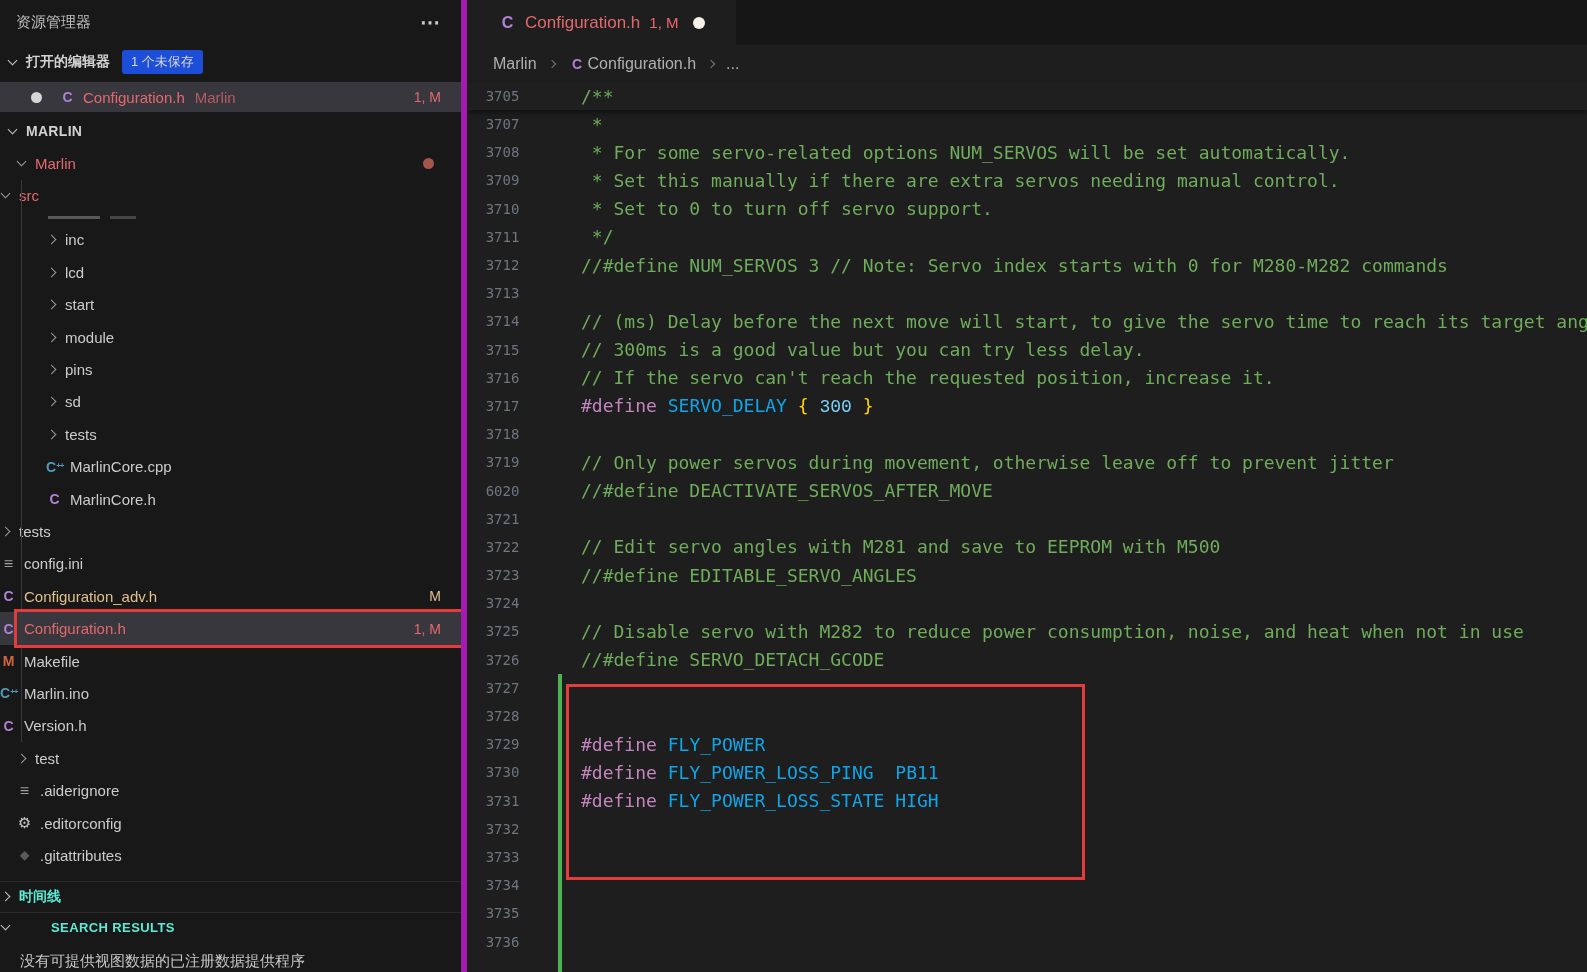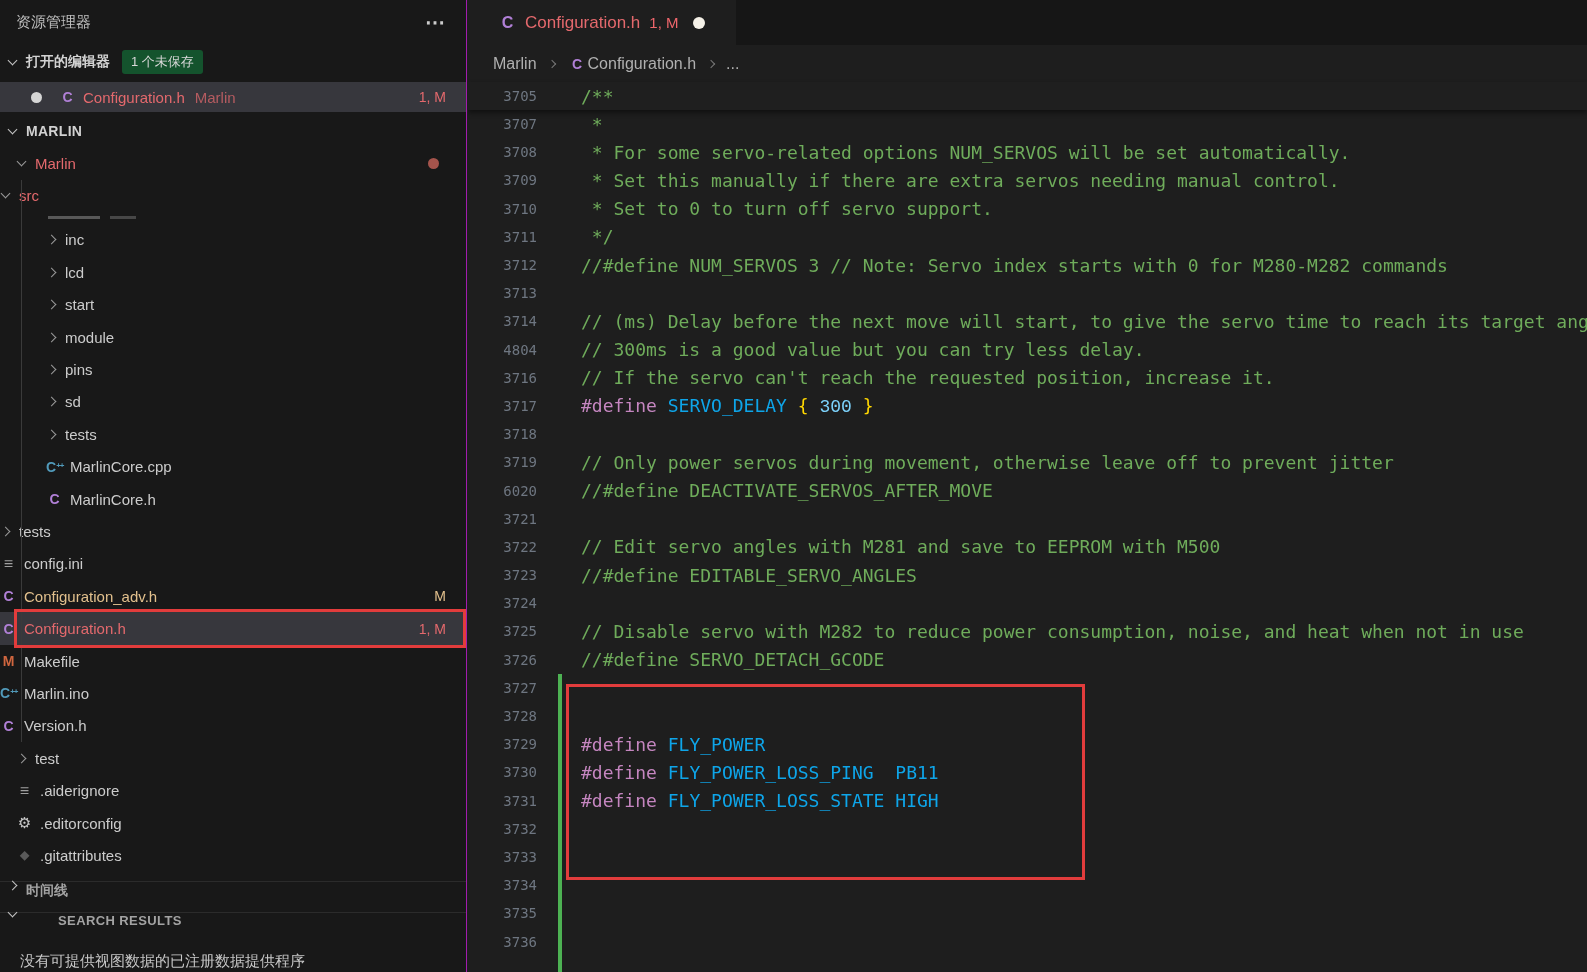--- a/index.html
+++ b/index.html
@@ -4,29 +4,29 @@
 <style>
   * { margin:0; padding:0; box-sizing:border-box; }
   html,body { width:1587px; height:972px; overflow:hidden; }
   body {
     position:relative; background:#1e1e1e; color:#cccccc;
     font-family:"Liberation Sans", sans-serif;
   }
 
   
   .sidebar { position:absolute; left:0; top:0; width:467px; height:972px;
-             background:#181818; border-right:1px solid #a21caf; overflow:hidden; }
+             background:#181818; border-right:6px solid #a21caf; overflow:hidden; }
   .sb-title { position:absolute; top:0; left:0; right:0; height:44px;
               display:flex; align-items:center; justify-content:space-between;
               padding:0 20px 0 16px; font-size:15px; color:#bfbfbf; }
   .more-icon { font-size:20px; font-weight:700; color:#cccccc; letter-spacing:1px; line-height:10px; cursor:pointer; }
 
   .sec-h { display:flex; align-items:center; font-weight:700; color:#d2d2d2; font-size:14px; padding-left:7px; }
   .oe-header { position:absolute; top:48px; left:0; right:16px; height:28px; }
-  .count-badge { background:#14532d; color:#d8d8d8; border-radius:3px; padding:3px 9px;
+  .count-badge { background:#1d4ed8; color:#d8d8d8; border-radius:3px; padding:3px 9px;
                  font-size:13px; font-weight:400; margin-left:12px; }
 
   .oe-row { position:absolute; top:82px; left:0; right:0; height:30px; background:#37373d;
             display:flex; align-items:center; padding-left:31px; font-size:15px; }
   .dirty-dot { width:11px; height:11px; border-radius:50%; background:#d6d6d6; margin-right:17px; flex:none; }
   .oe-desc { margin-left:10px; color:rgba(228,105,109,.72); }
 
   .ws-header { position:absolute; top:117px; left:0; right:0; height:28px; letter-spacing:.3px; }
 
   .sb-scroll { position:absolute; top:147px; left:0; right:0; }
@@ -53,22 +53,22 @@
   .ic-git  { color:#5a5a5a; font-size:12px; }
 
   .tlabel { white-space:nowrap; }
   .col-default { color:#cccccc; } .col-error { color:#e4696d; } .col-modified { color:#e2c08d; }
   .tbadge { margin-left:auto; padding-right:20px; font-size:14px; flex:none; }
   .mdot { margin-left:auto; margin-right:27px; width:11px; height:11px; border-radius:50%; background:#a5544c; flex:none; }
 
   .indent-guide { position:absolute; left:21px; top:180px; height:562px; width:1px; background:#3a3a3a; }
 
   .bottom-sec { margin-top:9px; }
-  .panel-h { height:31px; border-top:1px solid #2b2b2b; display:flex; 
-             font-weight:700; font-size:14px; color:#a3a3a3; padding-left:7px; }
+  .panel-h { height:31px; border-top:1px solid #2b2b2b; display:flex; align-items:center;
+             font-weight:700; font-size:14px; color:#5eead4; padding-left:0; }
   .panel-h.latin { font-size:13px; letter-spacing:.4px;gap:32px; }
   .panel-msg { padding:9px 0 0 20px; font-size:15px; color:#c7c7c7; white-space:nowrap; }
 
   .sb-redbox { position:absolute; left:14px; top:609px; width:452px; height:39px;
                border:3px solid #e23c3c; pointer-events:none; z-index:5; }
 
   
   .editor { position:absolute; left:468px; top:0; width:1119px; height:972px; background:#1e1e1e; overflow:hidden; }
   .tabstrip { position:absolute; top:0; left:0; right:0; height:45px; background:#161616; display:flex; }
   .tab { background:#1e1e1e; display:flex; align-items:center; padding:0 16px 0 31px;
@@ -82,21 +82,21 @@
                 display:flex; align-items:center; padding-left:25px; font-size:16px; color:#b0b0b0; }
   .bc-sep { width:6px; height:6px; border-right:1.4px solid #787878; border-bottom:1.4px solid #787878;
             transform:rotate(-45deg); margin:0 12px; flex:none; }
   .breadcrumb .ficon { font-size:14px; margin:0 2px; }
   .bc-item { white-space:nowrap; cursor:pointer; }
   .sticky { position:absolute; top:82px; left:0; right:0; height:28px; background:#1f1f1f;
             box-shadow:0 3px 5px rgba(0,0,0,.45); z-index:3; }
   .codelines { position:absolute; top:110px; left:0; right:0; bottom:0; overflow:hidden; }
 
   .code-row { height:28.2px; display:flex; align-items:center; white-space:pre; }
-  .gutter { flex:none; width:69px; text-align:right; font-family:"DejaVu Sans Mono",monospace;
+  .gutter { flex:none; width:69px; text-align:center; font-family:"DejaVu Sans Mono",monospace;
             font-size:14px; color:#6e7681; }
   .gitbar { flex:none; width:4px; height:100%; margin-left:21px; background:transparent; }
   .gitbar.added { background:#4db253; }
   .codetext { flex:none; margin-left:19px; font-family:"DejaVu Sans Mono",monospace; font-size:18px; }
 
   .tk-comment { color:#6fac5b; } .tk-pp { color:#c586c0; } .tk-ident { color:#0ea5e9; }
   .tk-brace { color:#ffd700; } .tk-num { color:#7dd3fc;font-family:Liberation Mono, monospace; } .tk-plain { color:#cccccc; }
 
   .gitbar-ext { position:absolute; left:90px; bottom:0; width:4px; height:18px; background:#4db253; }
   .ed-redbox { position:absolute; left:98px; top:684px; width:519px; height:196px;
@@ -267,21 +267,21 @@
   <div class="codelines" id="codelines">
     <div class="gitbar-ext"></div>
   <div class="code-row"><span class="gutter">3707</span><span class="gitbar"></span><span class="codetext"><span class="tk-comment"> *</span></span></div>
       <div class="code-row"><span class="gutter">3708</span><span class="gitbar"></span><span class="codetext"><span class="tk-comment"> * For some servo-related options NUM_SERVOS will be set automatically.</span></span></div>
       <div class="code-row"><span class="gutter">3709</span><span class="gitbar"></span><span class="codetext"><span class="tk-comment"> * Set this manually if there are extra servos needing manual control.</span></span></div>
       <div class="code-row"><span class="gutter">3710</span><span class="gitbar"></span><span class="codetext"><span class="tk-comment"> * Set to 0 to turn off servo support.</span></span></div>
       <div class="code-row"><span class="gutter">3711</span><span class="gitbar"></span><span class="codetext"><span class="tk-comment"> */</span></span></div>
       <div class="code-row"><span class="gutter">3712</span><span class="gitbar"></span><span class="codetext"><span class="tk-comment">//#define NUM_SERVOS 3 // Note: Servo index starts with 0 for M280-M282 commands</span></span></div>
       <div class="code-row"><span class="gutter">3713</span><span class="gitbar"></span><span class="codetext"></span></div>
       <div class="code-row"><span class="gutter">3714</span><span class="gitbar"></span><span class="codetext"><span class="tk-comment">// (ms) Delay before the next move will start, to give the servo time to reach its target angle.</span></span></div>
-      <div class="code-row"><span class="gutter">4804</span><span class="gitbar"></span><span class="codetext"><span class="tk-comment">// 300ms is a good value but you can try less delay.</span></span></div>
+      <div class="code-row"><span class="gutter">3715</span><span class="gitbar"></span><span class="codetext"><span class="tk-comment">// 300ms is a good value but you can try less delay.</span></span></div>
       <div class="code-row"><span class="gutter">3716</span><span class="gitbar"></span><span class="codetext"><span class="tk-comment">// If the servo can't reach the requested position, increase it.</span></span></div>
       <div class="code-row"><span class="gutter">3717</span><span class="gitbar"></span><span class="codetext"><span class="tk-pp">#define</span><span class="tk-plain"> </span><span class="tk-ident">SERVO_DELAY</span><span class="tk-plain"> </span><span class="tk-brace">{</span><span class="tk-num"> 300 </span><span class="tk-brace">}</span></span></div>
       <div class="code-row"><span class="gutter">3718</span><span class="gitbar"></span><span class="codetext"></span></div>
       <div class="code-row"><span class="gutter">3719</span><span class="gitbar"></span><span class="codetext"><span class="tk-comment">// Only power servos during movement, otherwise leave off to prevent jitter</span></span></div>
       <div class="code-row"><span class="gutter">6020</span><span class="gitbar"></span><span class="codetext"><span class="tk-comment">//#define DEACTIVATE_SERVOS_AFTER_MOVE</span></span></div>
       <div class="code-row"><span class="gutter">3721</span><span class="gitbar"></span><span class="codetext"></span></div>
       <div class="code-row"><span class="gutter">3722</span><span class="gitbar"></span><span class="codetext"><span class="tk-comment">// Edit servo angles with M281 and save to EEPROM with M500</span></span></div>
       <div class="code-row"><span class="gutter">3723</span><span class="gitbar"></span><span class="codetext"><span class="tk-comment">//#define EDITABLE_SERVO_ANGLES</span></span></div>
       <div class="code-row"><span class="gutter">3724</span><span class="gitbar"></span><span class="codetext"></span></div>
       <div class="code-row"><span class="gutter">3725</span><span class="gitbar"></span><span class="codetext"><span class="tk-comment">// Disable servo with M282 to reduce power consumption, noise, and heat when not in use</span></span></div>

